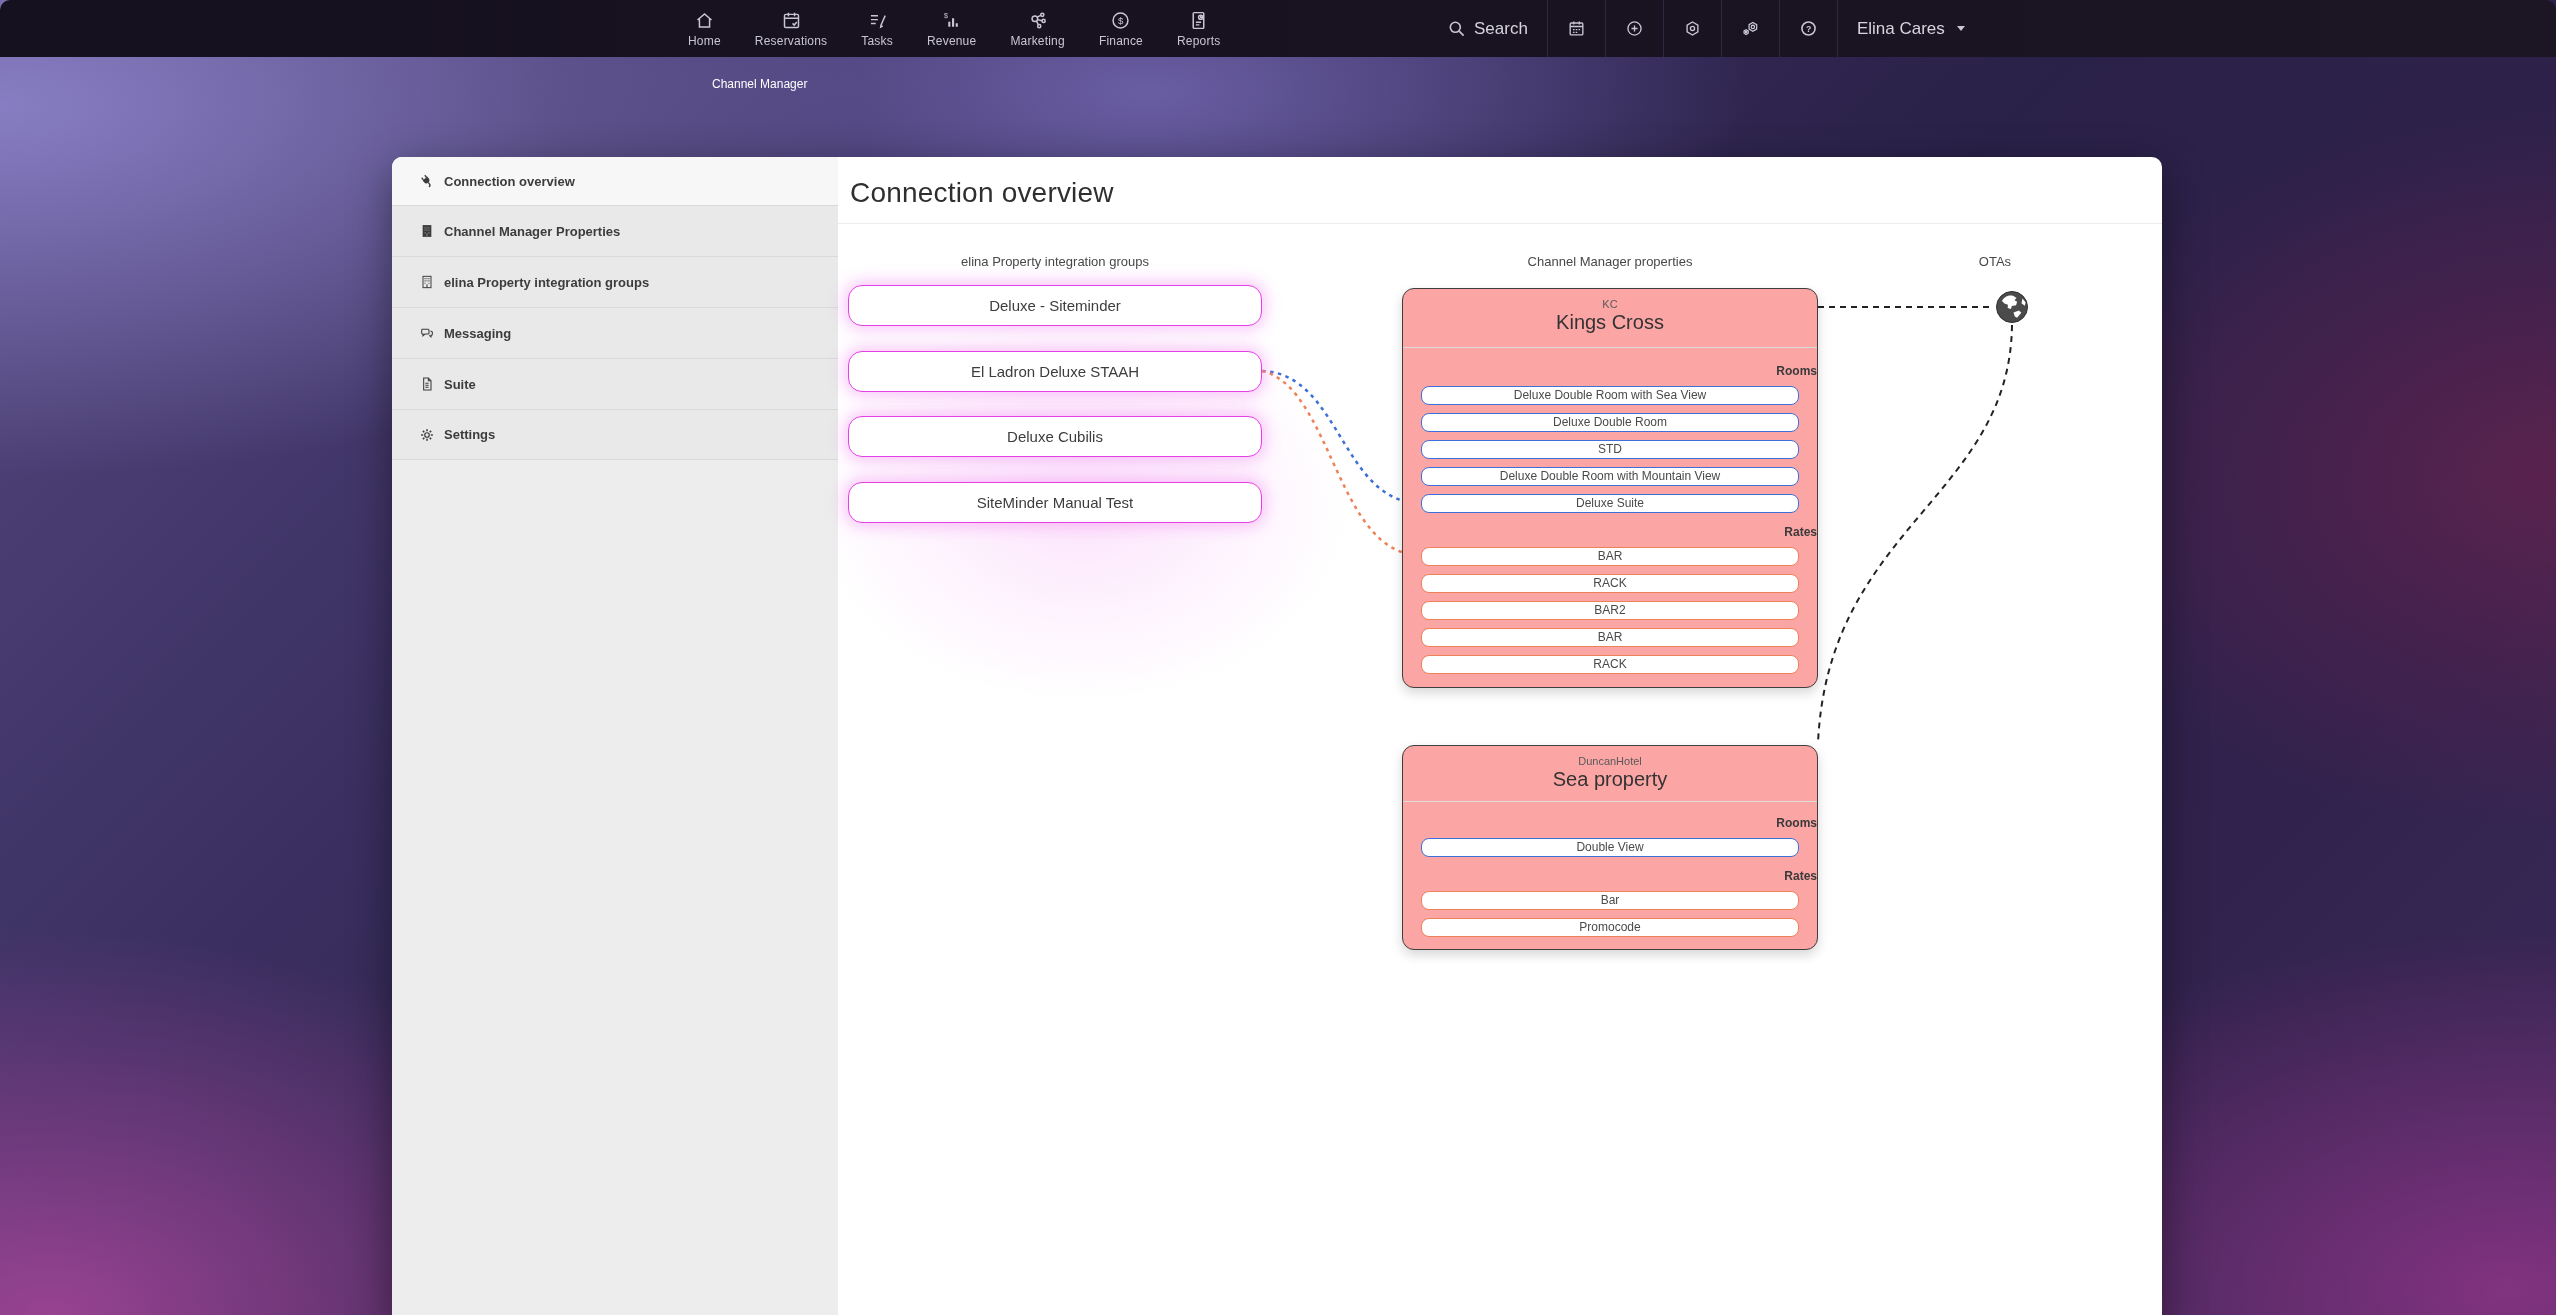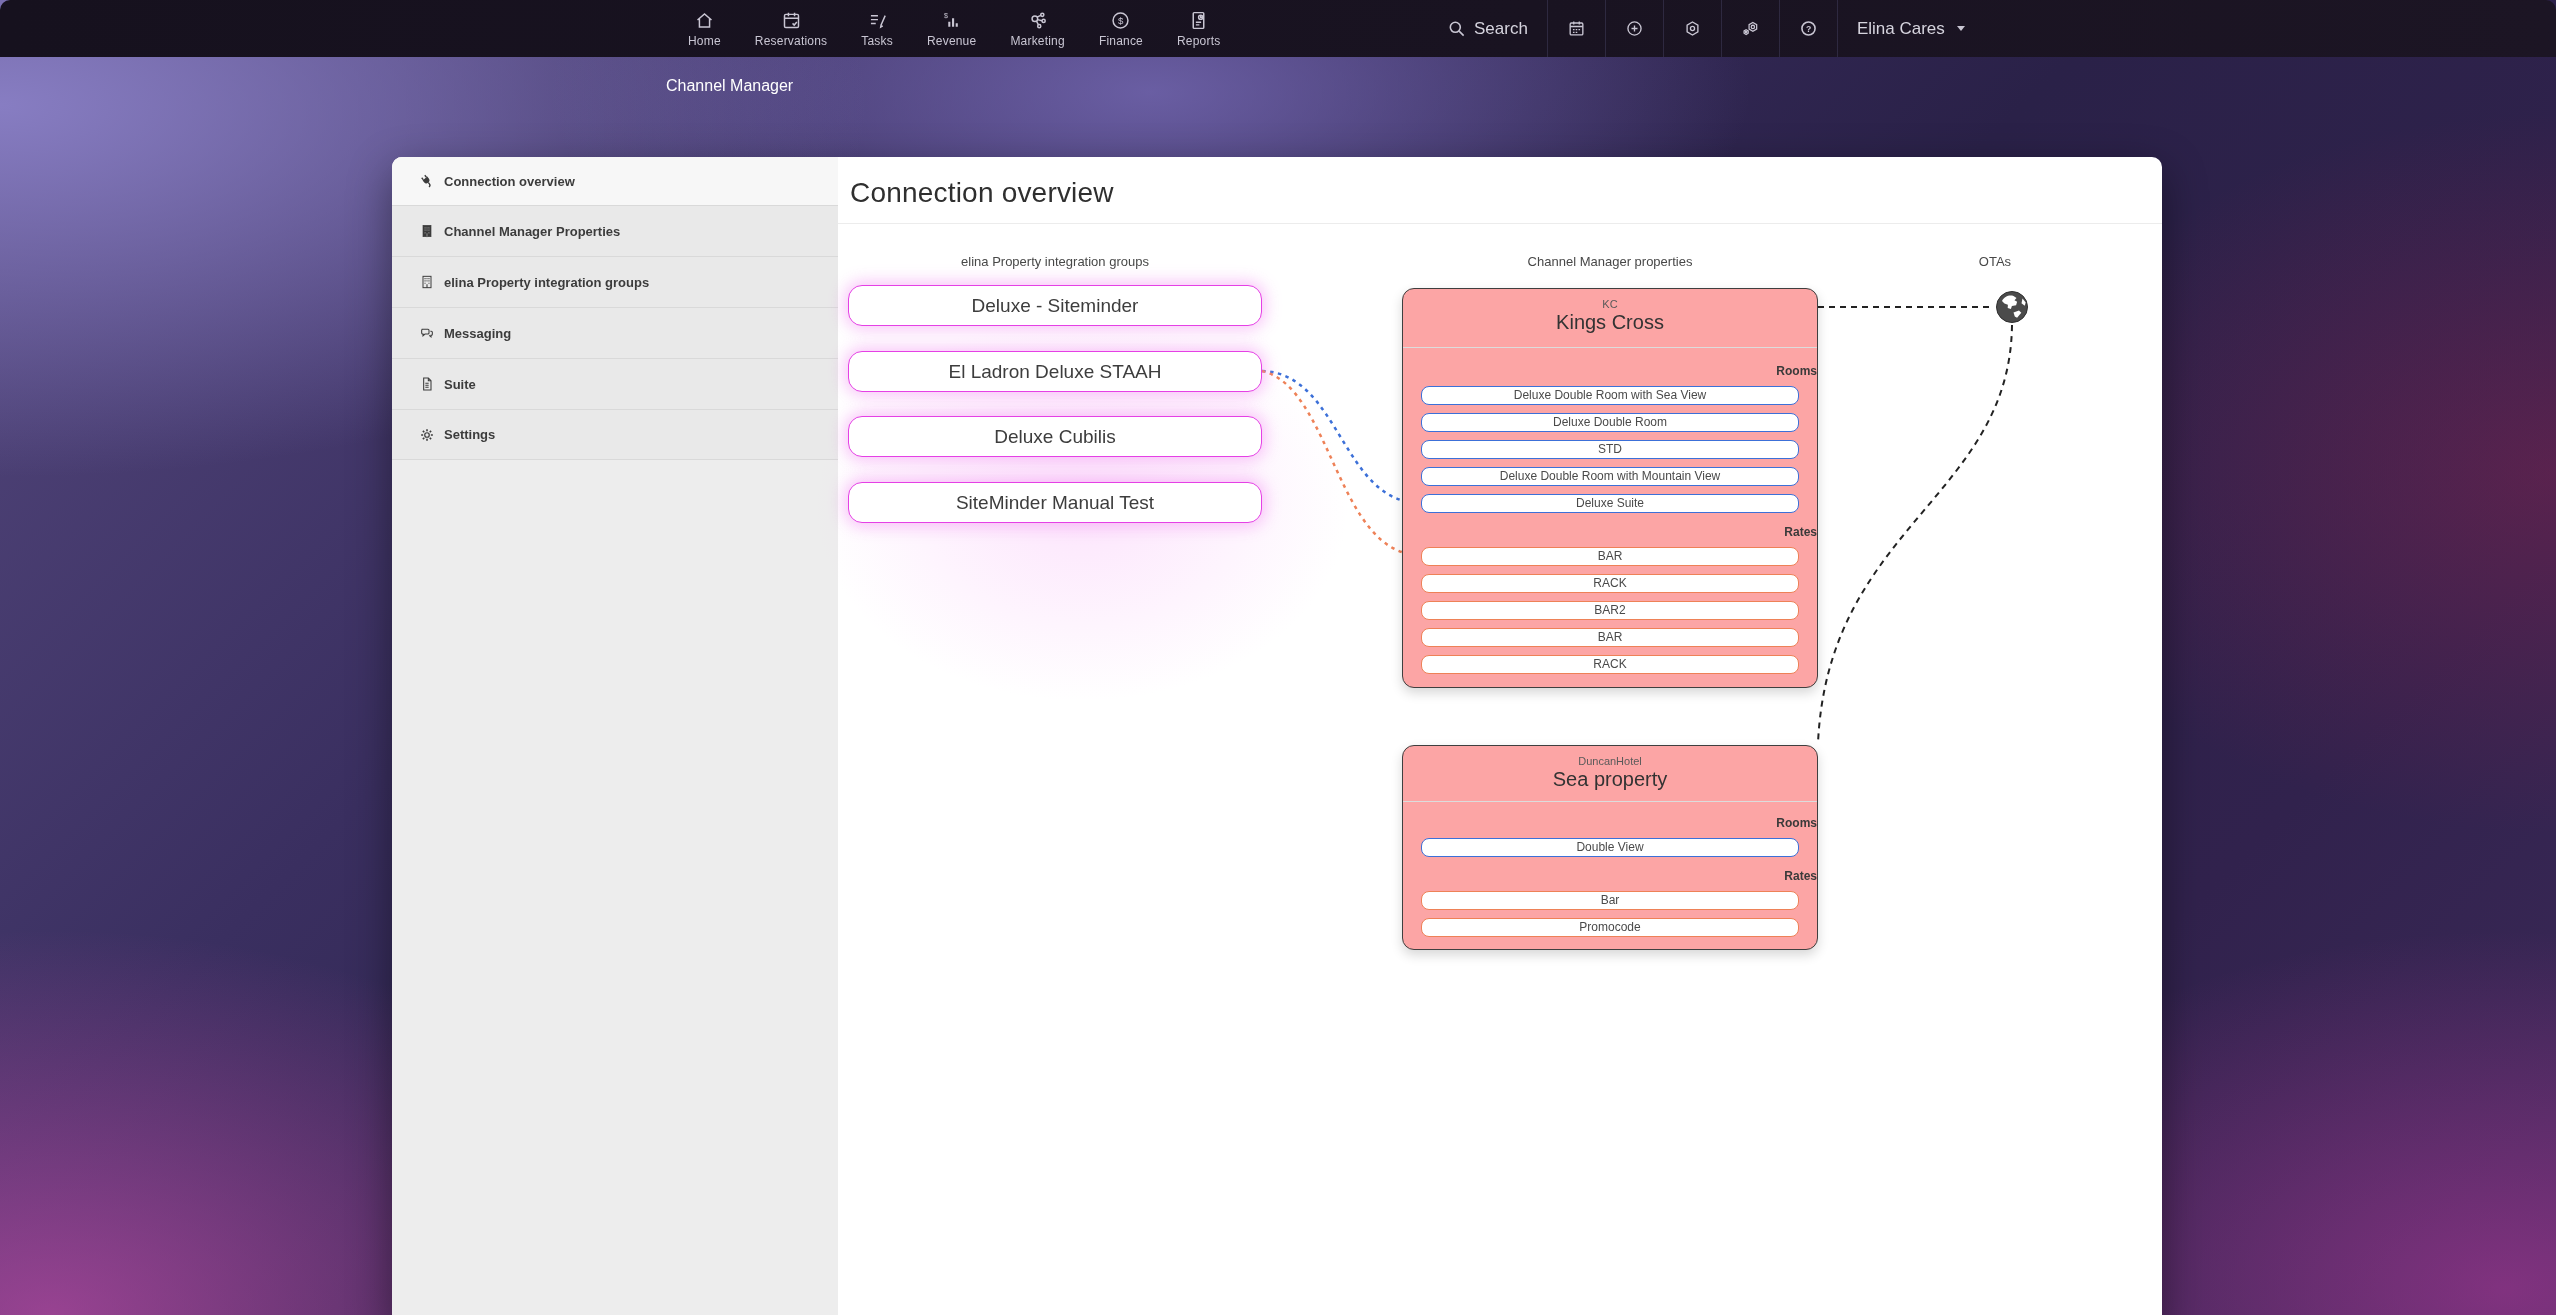--- a/index.html
+++ b/index.html
@@ -28,21 +28,21 @@
   .nav-item svg { width:21px; height:21px; stroke:#c9c6d3; }
   .nav-item .lbl { font-size:12px; letter-spacing:.2px; }
   .nav-right { position:absolute; left:1428px; top:0; height:57px; display:flex; align-items:stretch; }
   .nav-right .cell { display:flex; align-items:center; gap:8px; padding:0 19px; border-left:1px solid #2e2940; cursor:pointer; }
   .nav-right .cell:first-child { border-left:none; }
   .nav-right svg { width:19px; height:19px; stroke:#c9c6d3; }
   .nav-right .txt { font-size:17px; color:#d6d4de; }
   .caret { width:0; height:0; border-left:4.5px solid transparent; border-right:4.5px solid transparent; border-top:5.5px solid #c9c6d3; margin-left:4px; }
 
   
-  .subheader-title { position:absolute; left:666px; top:77px; font-size:16px; color:#ffffff; }
+  .subheader-title { position:absolute; left:712px; top:77px; font-size:12px; color:#ffffff; }
 
   
   .panel {
     position:absolute; left:392px; top:127px; width:1770px; height:1170px;
     background:#ffffff; border-radius:10px; overflow:hidden;
     box-shadow:0 14px 44px rgba(0,0,0,.42);
     margin-top:30px;
   }
 
   
@@ -63,21 +63,21 @@
   .col-header { position:absolute; top:97px; font-size:13px; color:#484848; text-align:center; z-index:2; }
   .ch-groups { left:456px; width:414px; }
   .ch-props  { left:1010px; width:416px; }
   .ch-otas   { left:1510px; width:186px; }
 
   
   .group-btn {
     position:absolute; left:456px; width:414px; height:41px; z-index:2;
     background:#fff; border:1.5px solid #e540e5; border-radius:14px;
     display:flex; align-items:center; justify-content:center;
-    font-size:19px; color:#3d3d3d; cursor:pointer;
+    font-size:15px; color:#3d3d3d; cursor:pointer;
     box-shadow:0 0 16px 3px rgba(240,120,240,.45);
   }
 
   
   .property-card {
     position:absolute; left:1010px; width:416px; z-index:2;
     background:#fca5a5; border:1.5px solid #3f3f3f; border-radius:12px;
     box-shadow:0 5px 12px rgba(0,0,0,.16);
   }
   .card-header { text-align:center; padding-top:9px; border-bottom:1px solid #dcdcdc; }

